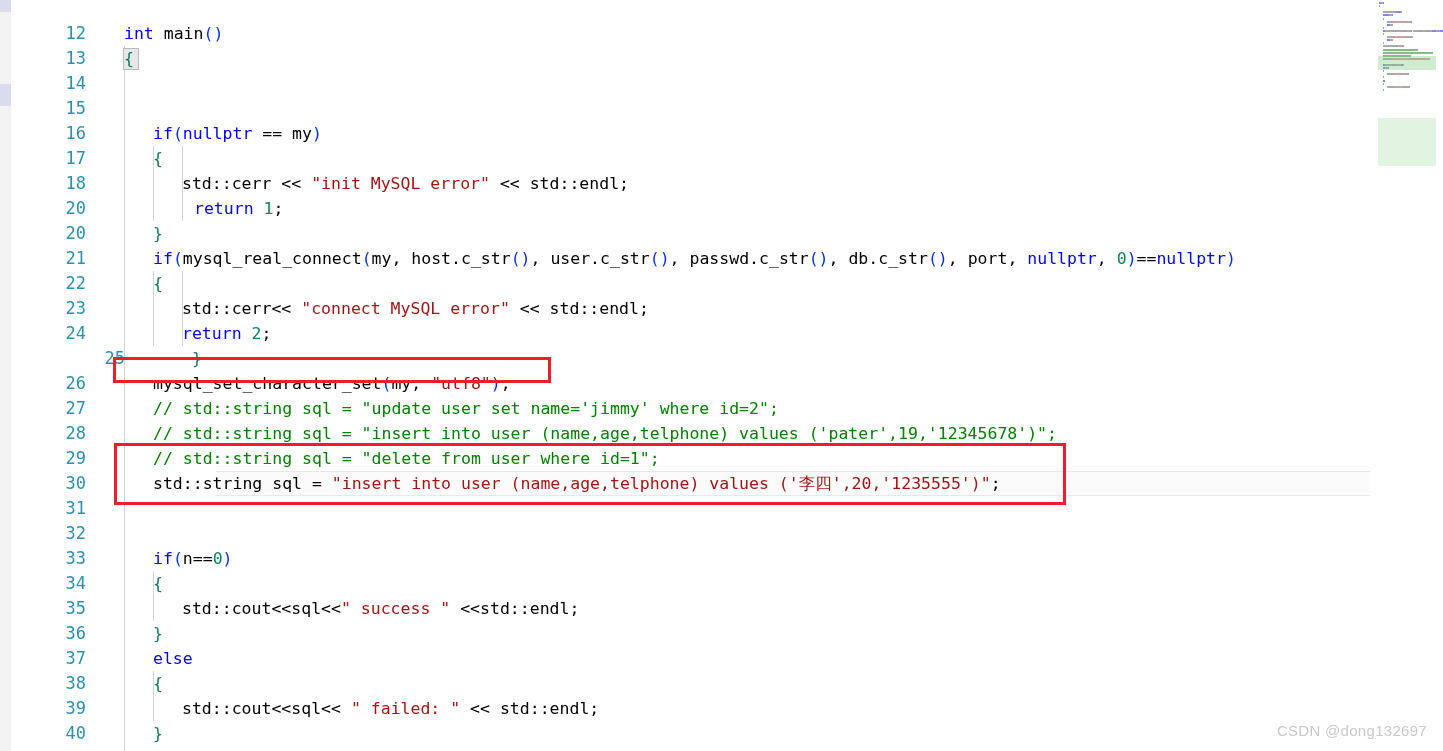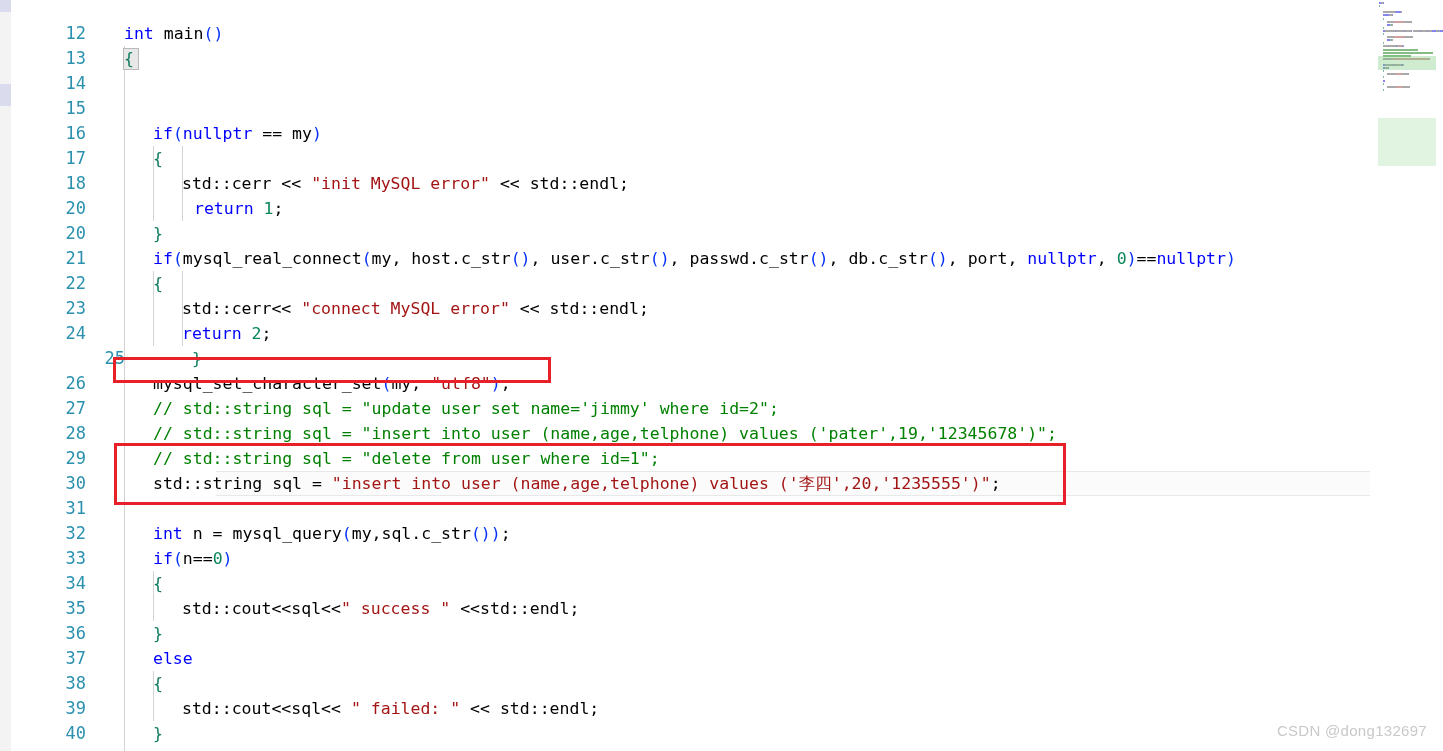--- a/index.html
+++ b/index.html
@@ -151,21 +151,21 @@
       <div class="row" style="top: 271px;"><span class="lineno">22</span><span class="codetext" style="left: 153px;"><span class="brace">{</span></span></div>
       <div class="row" style="top: 296px;"><span class="lineno">23</span><span class="codetext" style="left: 182px;"><span class="plain">std::cerr&lt;&lt; </span><span class="str">"connect MySQL error"</span><span class="plain"> &lt;&lt; std::endl;</span></span></div>
       <div class="row" style="top: 321px;"><span class="lineno">24</span><span class="codetext" style="left: 182px;"><span class="kw">return</span><span class="plain"> </span><span class="num">2</span><span class="plain">;</span></span></div>
       <div class="row" style="top: 346px; margin-left: 39px;"><span class="lineno">25</span><span class="codetext" style="left: 153px;"><span class="brace">}</span></span></div>
       <div class="row" style="top: 371px;"><span class="lineno">26</span><span class="codetext" style="left: 153px;"><span class="plain">mysql_set_character_set</span><span class="paren">(</span><span class="plain">my, </span><span class="str">"utf8"</span><span class="paren">)</span><span class="plain">;</span></span></div>
       <div class="row" style="top: 396px;"><span class="lineno">27</span><span class="codetext" style="left: 153px;"><span class="cmt">// std::string sql = "update user set name='jimmy' where id=2";</span></span></div>
       <div class="row" style="top: 421px; text-decoration: underline;"><span class="lineno">28</span><span class="codetext" style="left: 153px;"><span class="cmt">// std::string sql = "insert into user (name,age,telphone) values ('pater',19,'12345678')";</span></span></div>
       <div class="row" style="top: 446px;"><span class="lineno">29</span><span class="codetext" style="left: 153px;"><span class="cmt">// std::string sql = "delete from user where id=1";</span></span></div>
       <div class="row" style="top: 471px;"><span class="lineno">30</span><span class="codetext" style="left: 153px;"><span class="plain">std::string sql = </span><span class="str">"insert into user (name,age,telphone) values ('李四',20,'1235555')"</span><span class="plain">;</span></span></div>
       <div class="row" style="top: 496px;"><span class="lineno">31</span><span class="codetext" style="left: 153px;"></span></div>
-      <div class="row" style="top: 521px;"><span class="lineno">32</span><span class="codetext" style="left: 153px;"><span class="kw">int</span><span class="plain"> n = </span><span class="plain">mysql_query</span><span class="paren">(</span><span class="plain">my,sql.c_str</span><span class="paren">()</span><span class="paren">)</span><span class="plain">;</span></span></div>
+      <div class="row" style="top: 521px;"><span class="lineno">32</span></div>
       <div class="row" style="top: 546px;"><span class="lineno">33</span><span class="codetext" style="left: 153px;"><span class="kw">if</span><span class="paren">(</span><span class="plain">n==</span><span class="num">0</span><span class="paren">)</span></span></div>
       <div class="row" style="top: 571px;"><span class="lineno">34</span><span class="codetext" style="left: 153px;"><span class="brace">{</span></span></div>
       <div class="row" style="top: 596px;"><span class="lineno">35</span><span class="codetext" style="left: 182px;"><span class="plain">std::cout&lt;&lt;sql&lt;&lt;</span><span class="str">" success "</span><span class="plain"> &lt;&lt;std::endl;</span></span></div>
       <div class="row" style="top: 621px;"><span class="lineno">36</span><span class="codetext" style="left: 153px;"><span class="brace">}</span></span></div>
       <div class="row" style="top: 646px;"><span class="lineno">37</span><span class="codetext" style="left: 153px;"><span class="kw">else</span></span></div>
       <div class="row" style="top: 671px;"><span class="lineno">38</span><span class="codetext" style="left: 153px;"><span class="brace">{</span></span></div>
       <div class="row" style="top: 696px;"><span class="lineno">39</span><span class="codetext" style="left: 182px;"><span class="plain">std::cout&lt;&lt;sql&lt;&lt; </span><span class="str">" failed: "</span><span class="plain"> &lt;&lt; std::endl;</span></span></div>
       <div class="row" style="top: 721px;"><span class="lineno">40</span><span class="codetext" style="left: 153px;"><span class="brace">}</span></span></div>
       <div class="row" style="top: 746px;"><span class="lineno">41</span><span class="codetext" style="left: 124px;"></span></div>
     </div>

